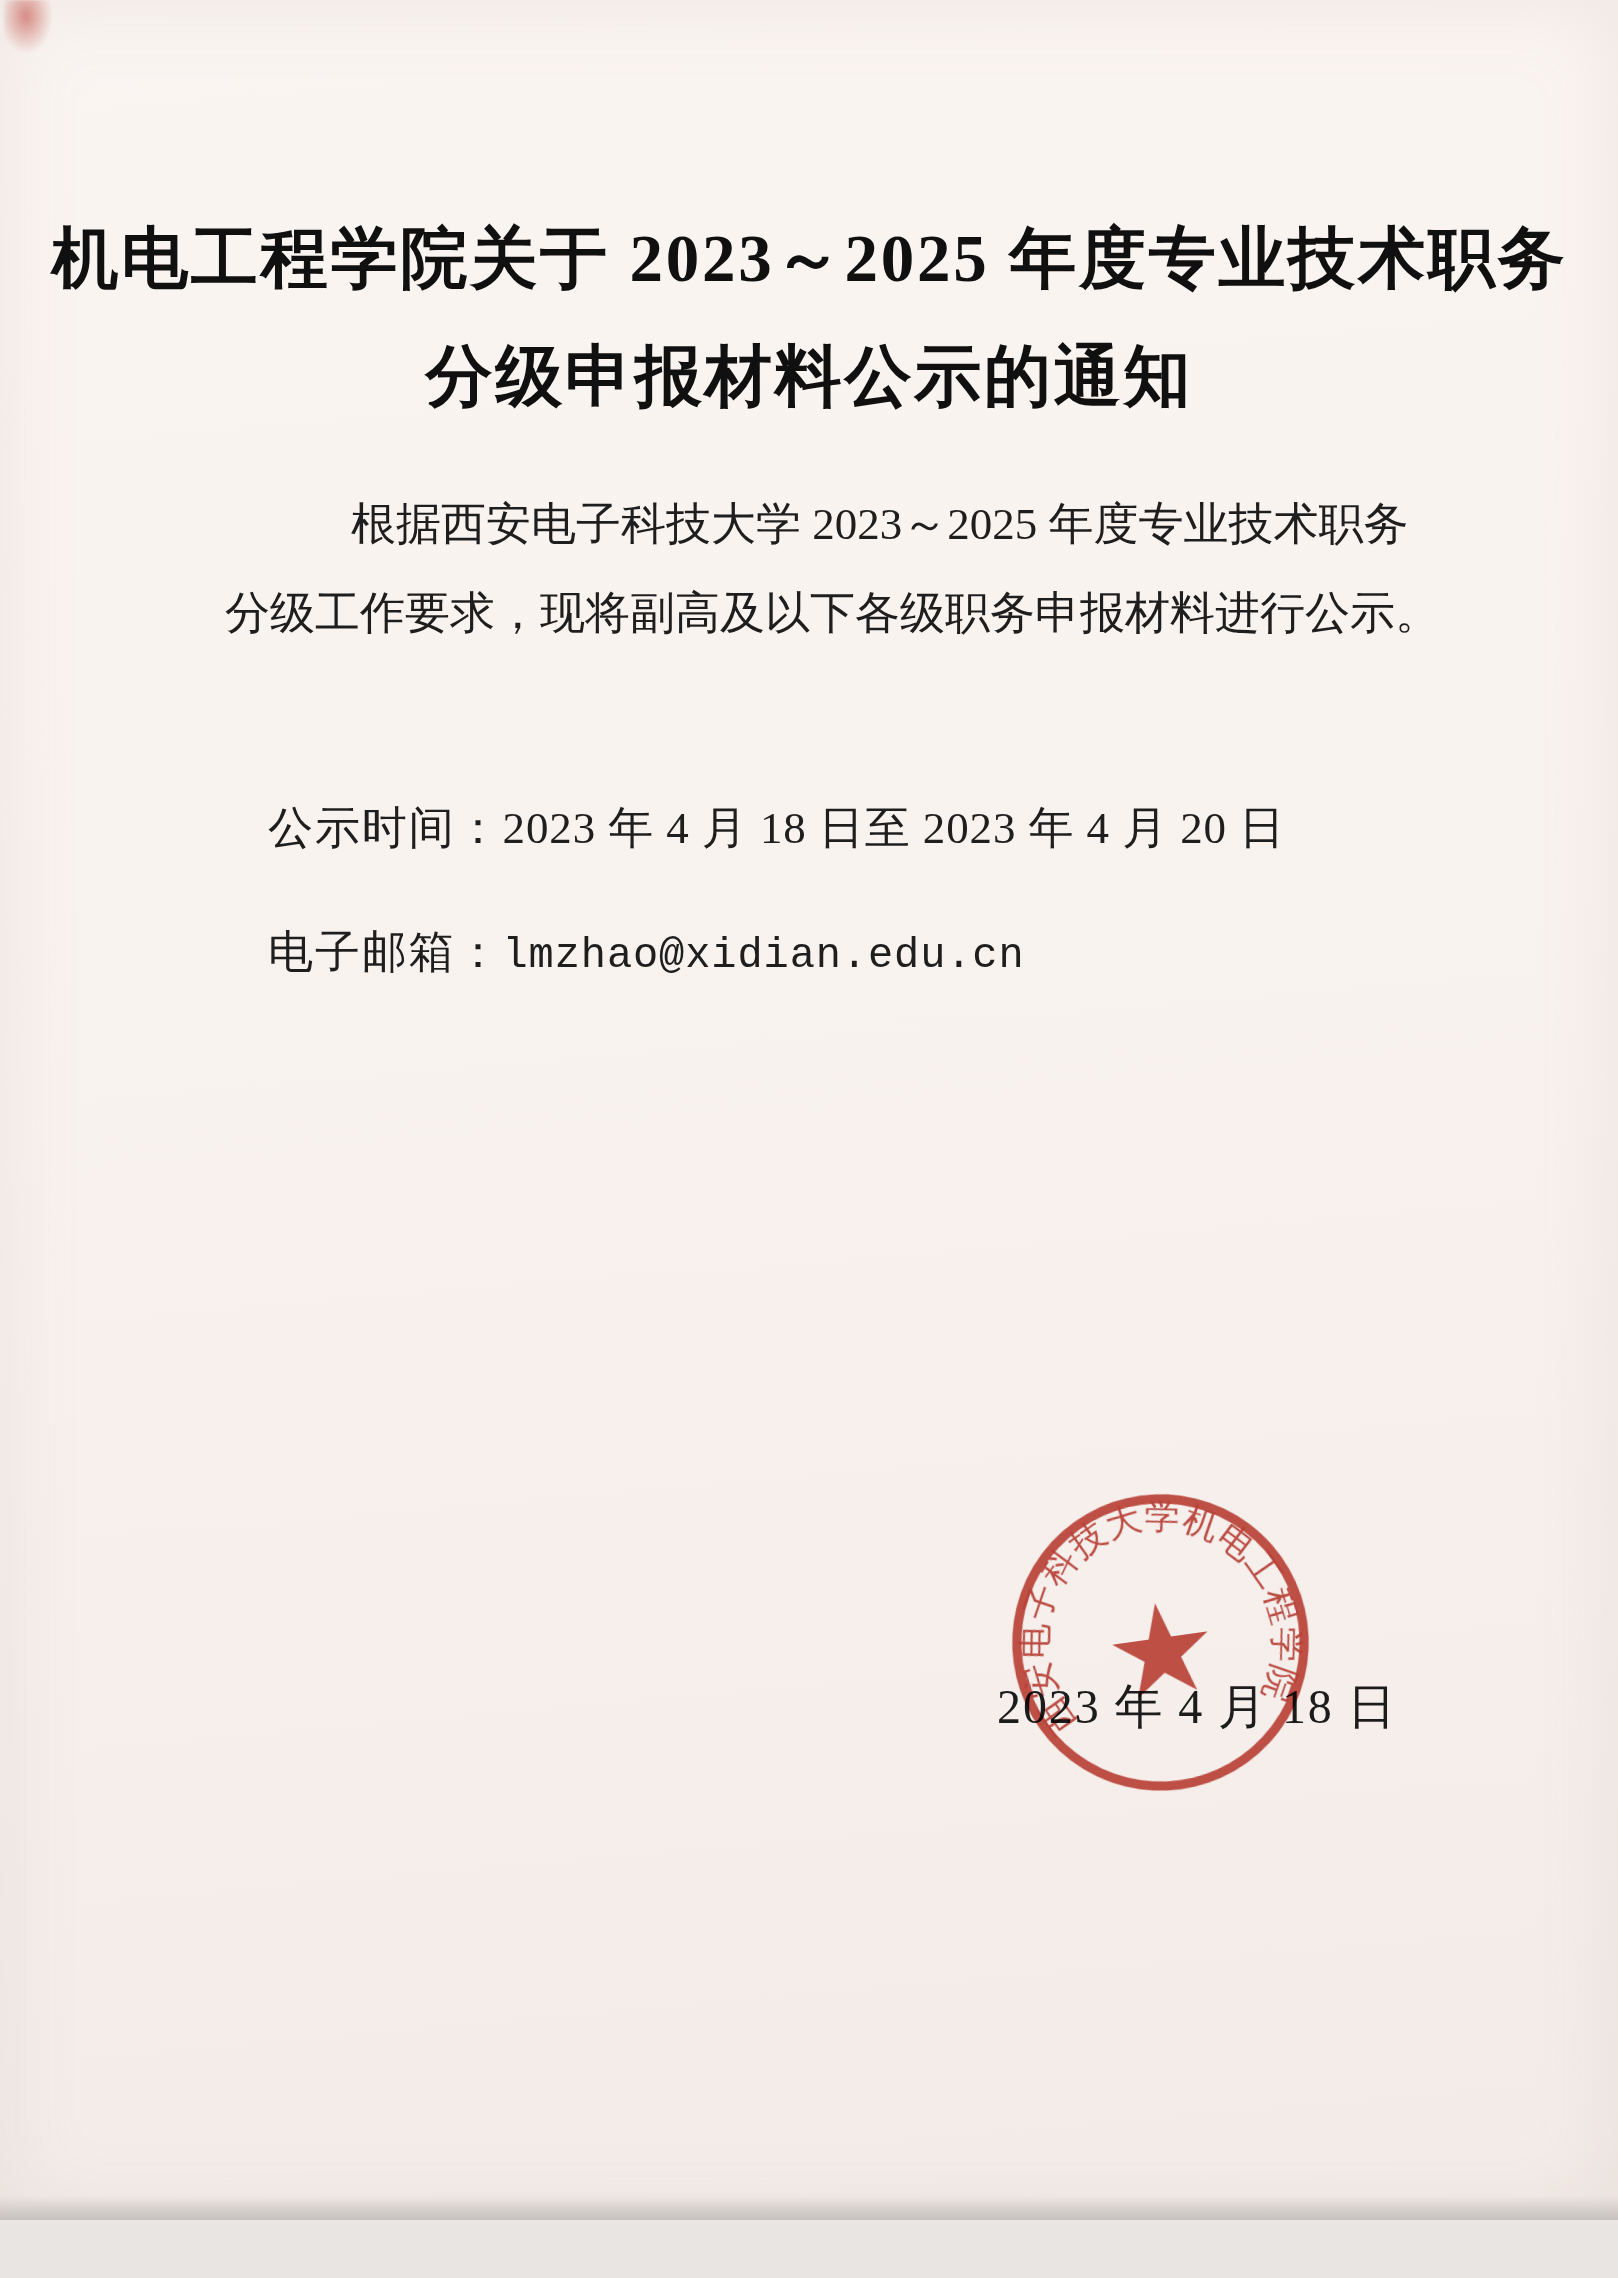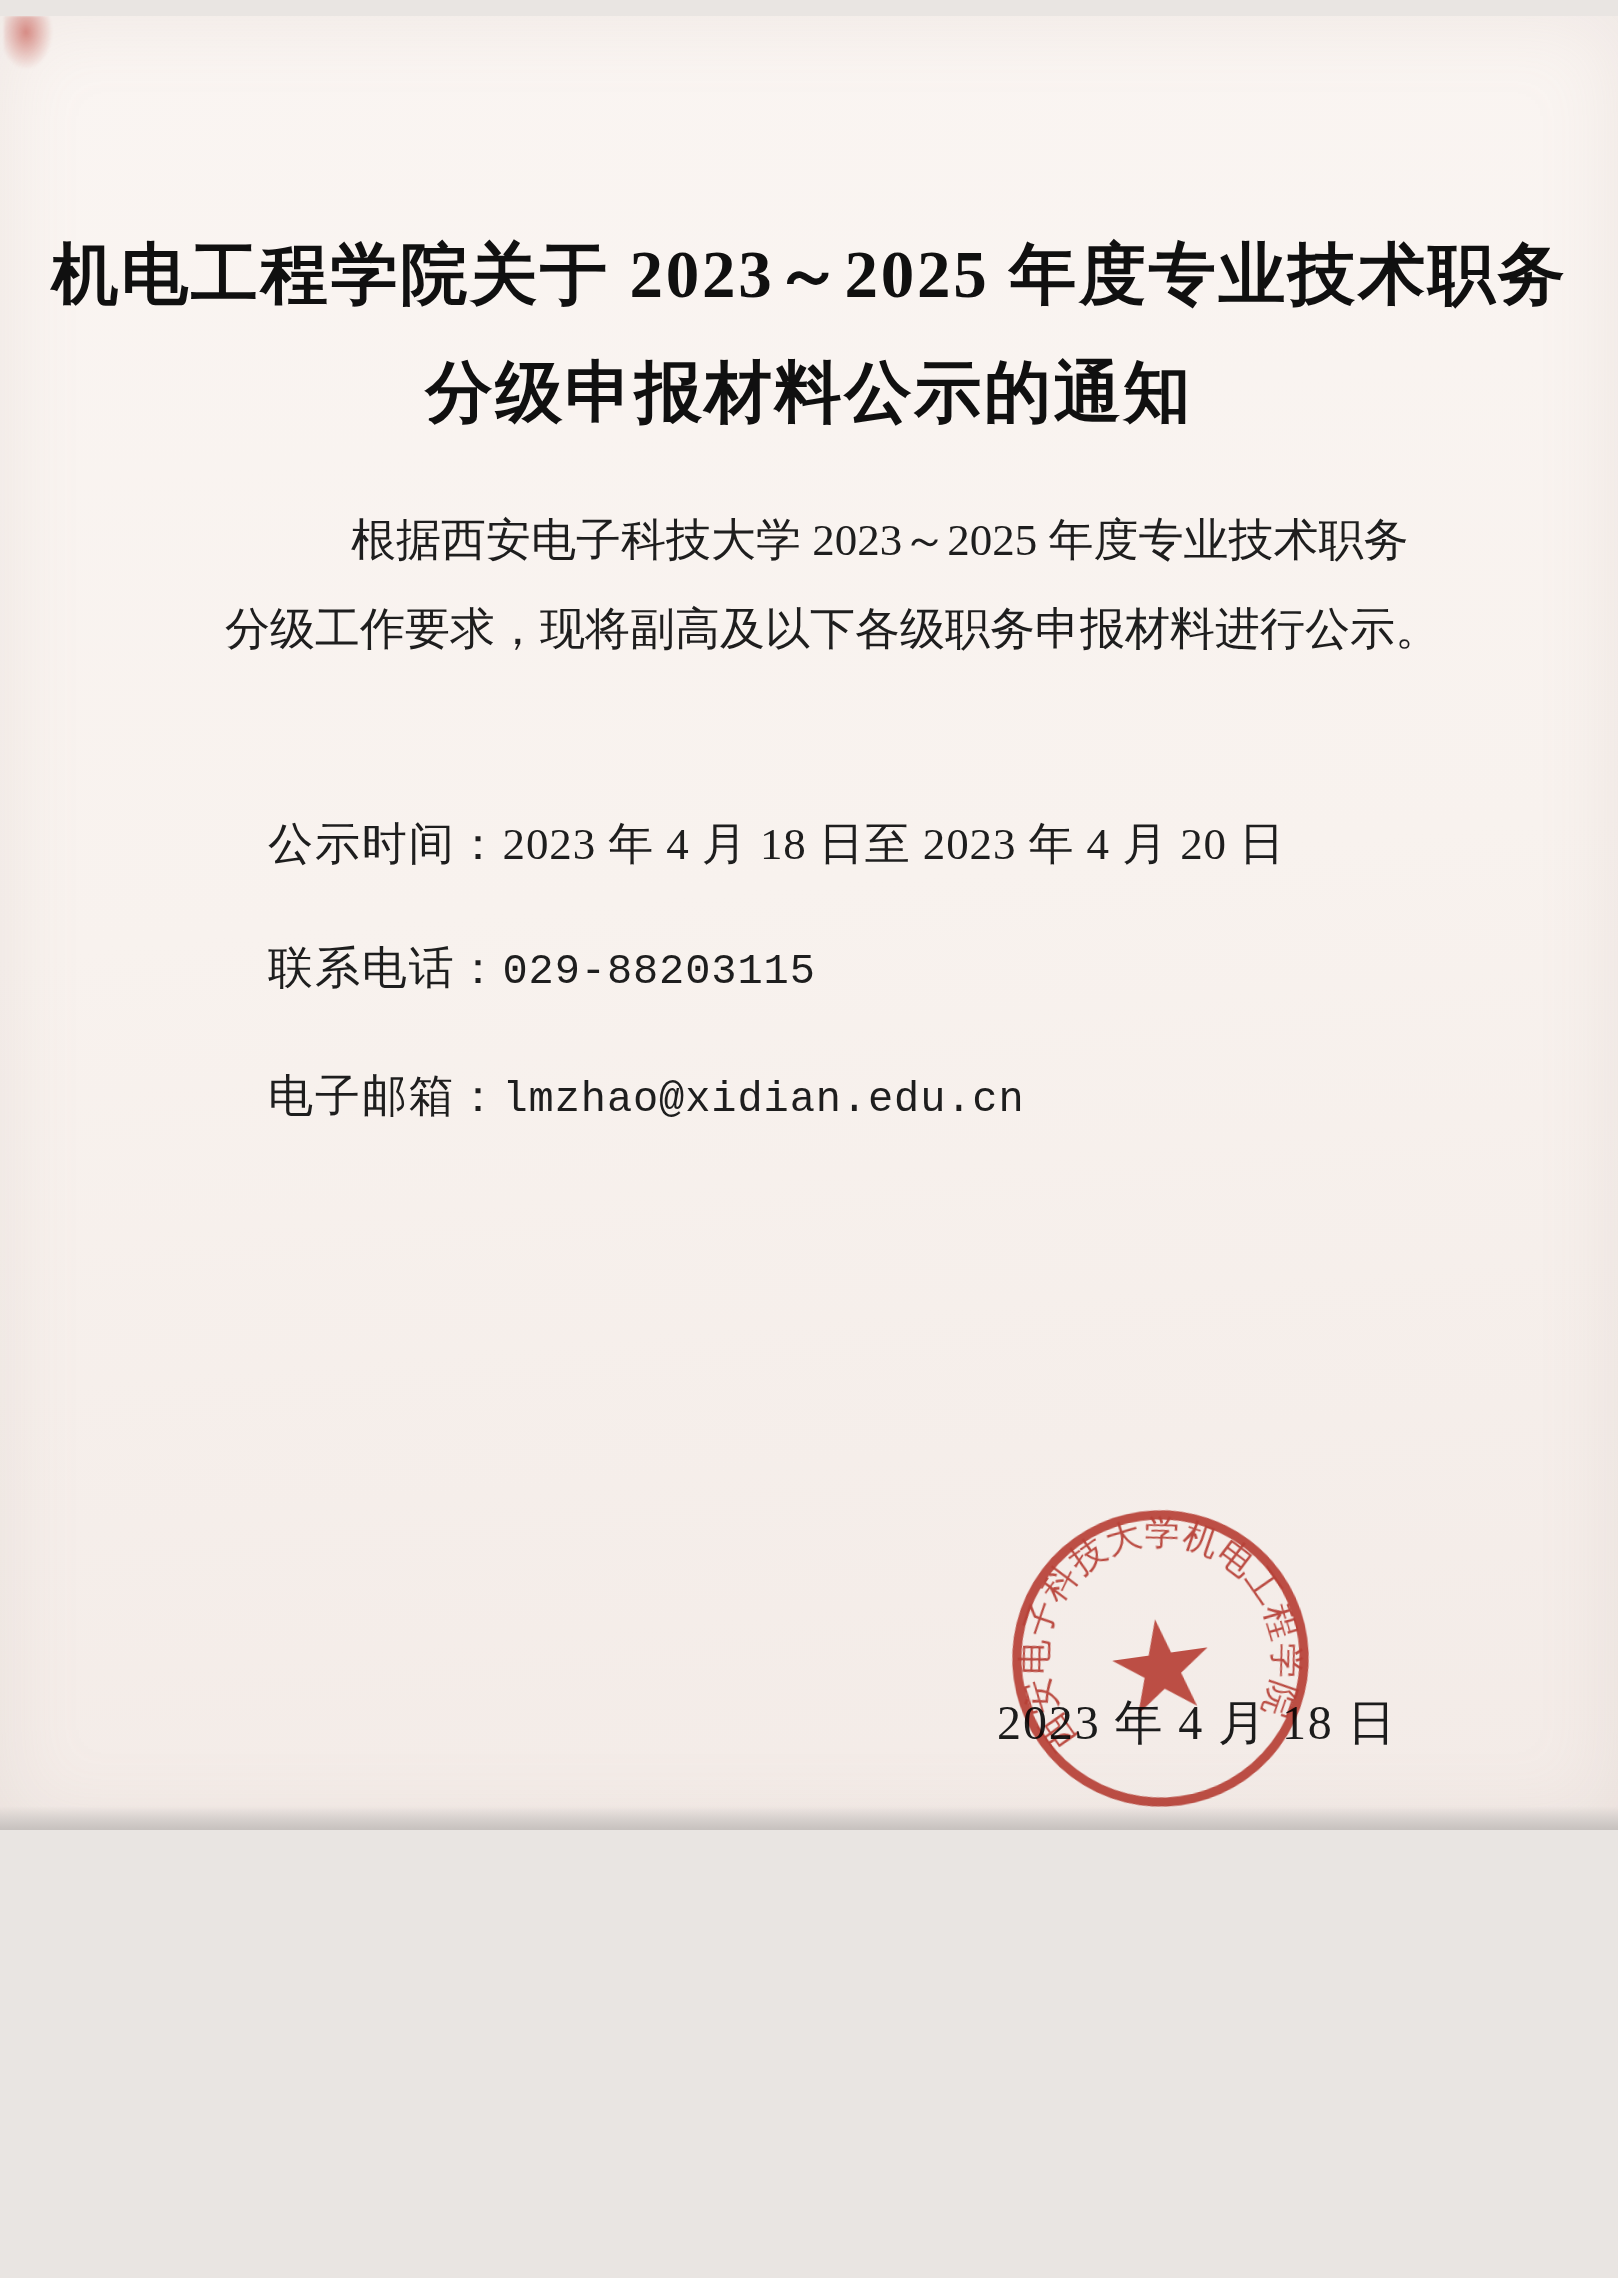--- a/index.html
+++ b/index.html
@@ -1,24 +1,23 @@
 <!DOCTYPE html>
 <html style="font-size:15px"><head>
 <meta charset="utf-8">
 <style>
   html,body{margin:0;padding:0;background:#e9e5e2;}
   .page{
     position:relative;
-    width:1619px;height:1814px;
+    width:1619px;height:2220px;
     background:linear-gradient(175deg,#faf5f2 0%,#f8f2ee 48%,#f3ebe7 100%);
     box-shadow:inset 0 0 84px rgba(170,150,140,.14);
     overflow:hidden;
     font-family:"Liberation Serif",serif;
     color:#1c1c1c;
-    margin-top:16px;
   }
   
   .title{
     position:absolute;top:199px;left:0;width:100%;margin:0;
     text-align:center;font-size:67px;font-weight:900;letter-spacing:2.8px;
     line-height:118px;color:#101010;
   }
   .title .tl{display:block;}
   
   .para{position:absolute;left:225px;top:480px;width:1199px;font-size:45px;line-height:89px;color:#1e1e1e;}
@@ -73,23 +72,20 @@
   <div class="para">
     <div class="pline indent">根据西安电子科技大学 2023～2025 年度专业技术职务</div>
     <div class="pline">分级工作要求，现将副高及以下各级职务申报材料进行公示。</div>
   </div>
 
   <div class="details">
     <div class="drow">
       <span class="dlabel">公示时间：</span><span class="dvalue">2023 年 4 月 18 日至 2023 年 4 月 20 日</span>
     </div>
     <div class="drow">
-      <span class="dlabel">联系电话：</span><span class="dvalue mono">029-88203115</span>
-    </div>
-    <div class="drow">
       <span class="dlabel">电子邮箱：</span><span class="dvalue mono underline">lmzhao@xidian.edu.cn</span>
     </div>
   </div>
 
   <div class="sig-date">2023 年 4 月 18 日</div>
 
   <div class="seal">
     <svg viewBox="0 0 340 340" xmlns="http://www.w3.org/2000/svg">
       <circle cx="170" cy="170" r="156" fill="none" stroke="#b5362d" stroke-width="10" stroke-opacity="0.92"></circle>
       <path id="sealArc" d="M 62.6 232 A 124 124 0 1 1 277.4 232" fill="none"></path>

